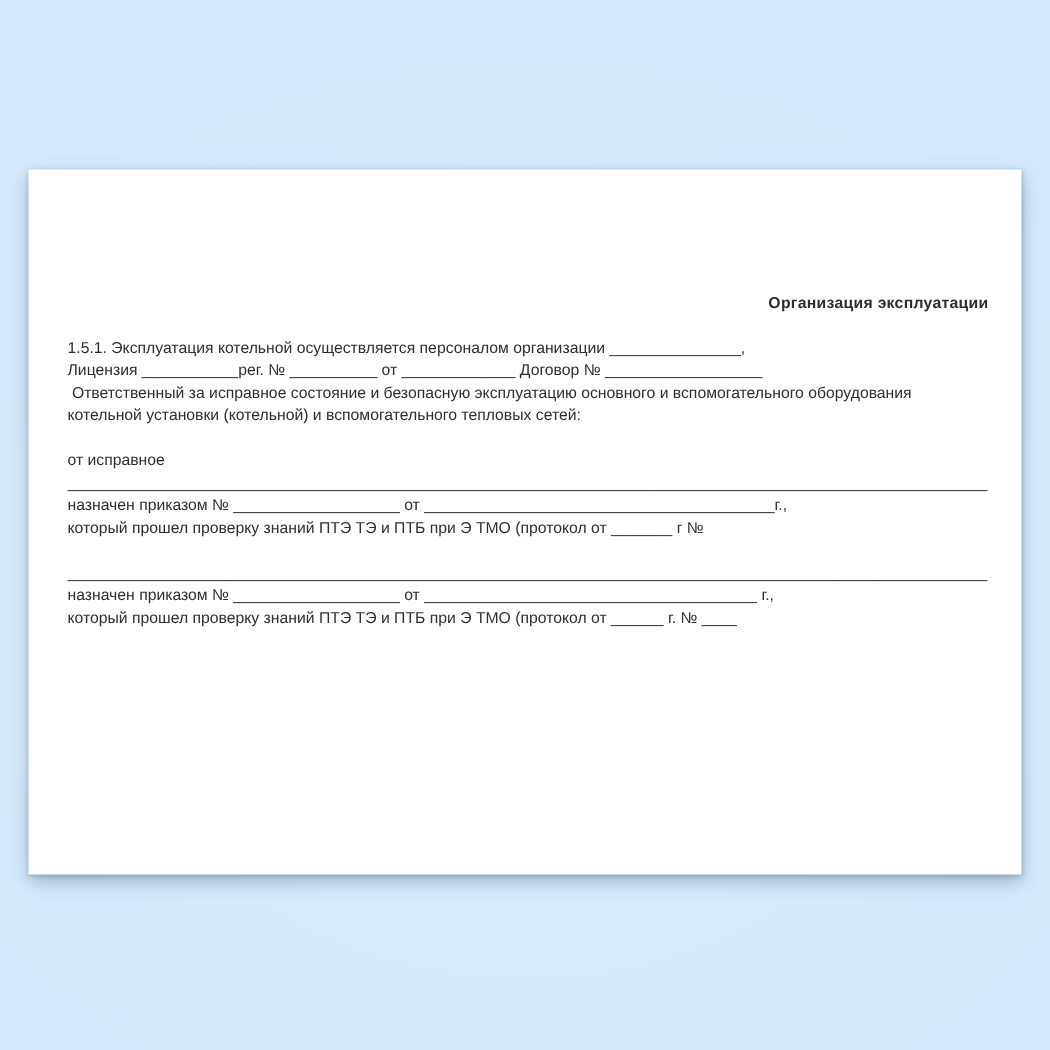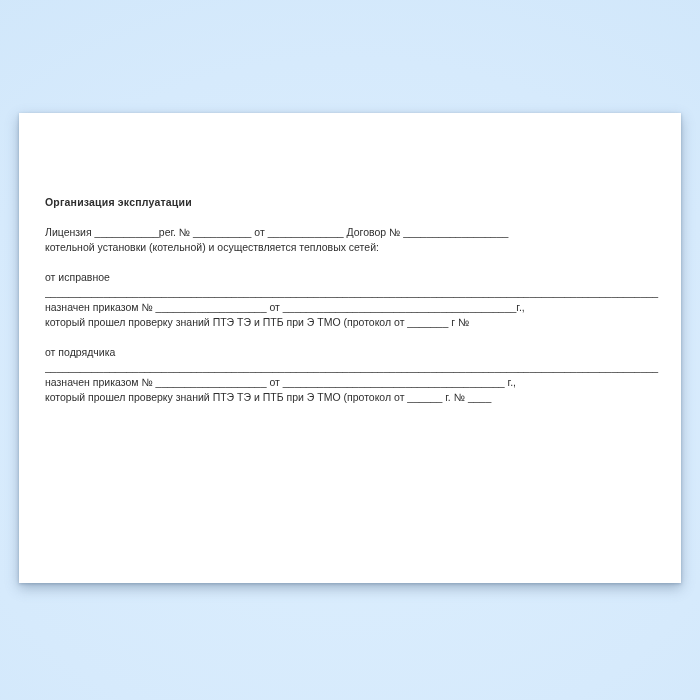--- a/index.html
+++ b/index.html
@@ -40,43 +40,44 @@
     color: #2e2e2e;
   }
   .line {
     height: 15px;
     line-height: 15px;
     white-space: pre;
     overflow: hidden;
   }
   .line.title {
     font-weight: bold;
-    text-align: left;
+    text-align: right;
     letter-spacing: 0.2px;
   }
   .line.blank {
     
   }
 </style>
 </head>
 <body>
 
 <div class="scene">
   <div class="paper">
     <div class="doc">
 
     <div class="line title">Организация эксплуатации</div>
         <div class="line blank"></div>
+        <div class="line text">1.5.1. Эксплуатация котельной осуществляется персоналом организации _______________,</div>
         <div class="line text">Лицензия ___________рег. № __________ от _____________ Договор № __________________</div>
-        <div class="line text">котельной установки (котельной) и осуществляется тепловых сетей:</div>
+        <div class="line text"> Ответственный за исправное состояние и безопасную эксплуатацию основного и вспомогательного оборудования</div>
+        <div class="line text">котельной установки (котельной) и вспомогательного тепловых сетей:</div>
         <div class="line blank"></div>
         <div class="line text">от исправное</div>
         <div class="line text">_________________________________________________________________________________________________________</div>
         <div class="line text">назначен приказом № ___________________ от ________________________________________г.,</div>
         <div class="line text">который прошел проверку знаний ПТЭ ТЭ и ПТБ при Э ТМО (протокол от _______ г №</div>
         <div class="line blank"></div>
-        <div class="line text">от подрядчика</div>
         <div class="line text">_________________________________________________________________________________________________________</div>
         <div class="line text">назначен приказом № ___________________ от ______________________________________ г.,</div>
         <div class="line text">который прошел проверку знаний ПТЭ ТЭ и ПТБ при Э ТМО (протокол от ______ г. № ____</div>
       </div>
   </div>
 </div>
 
 </body></html>

